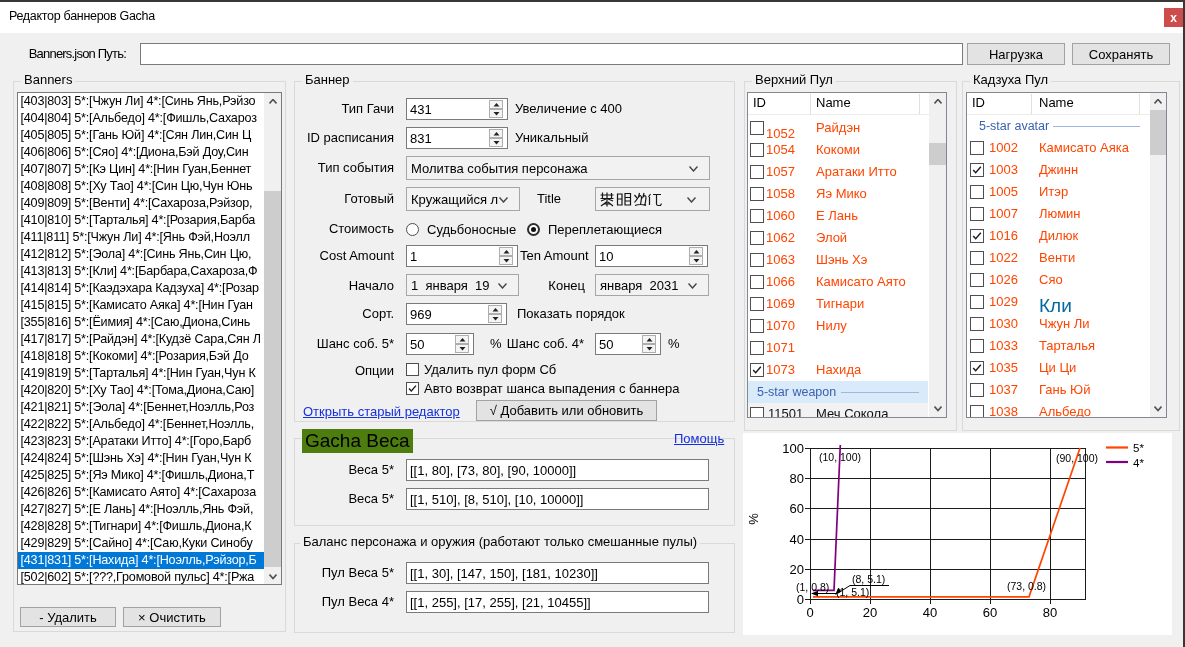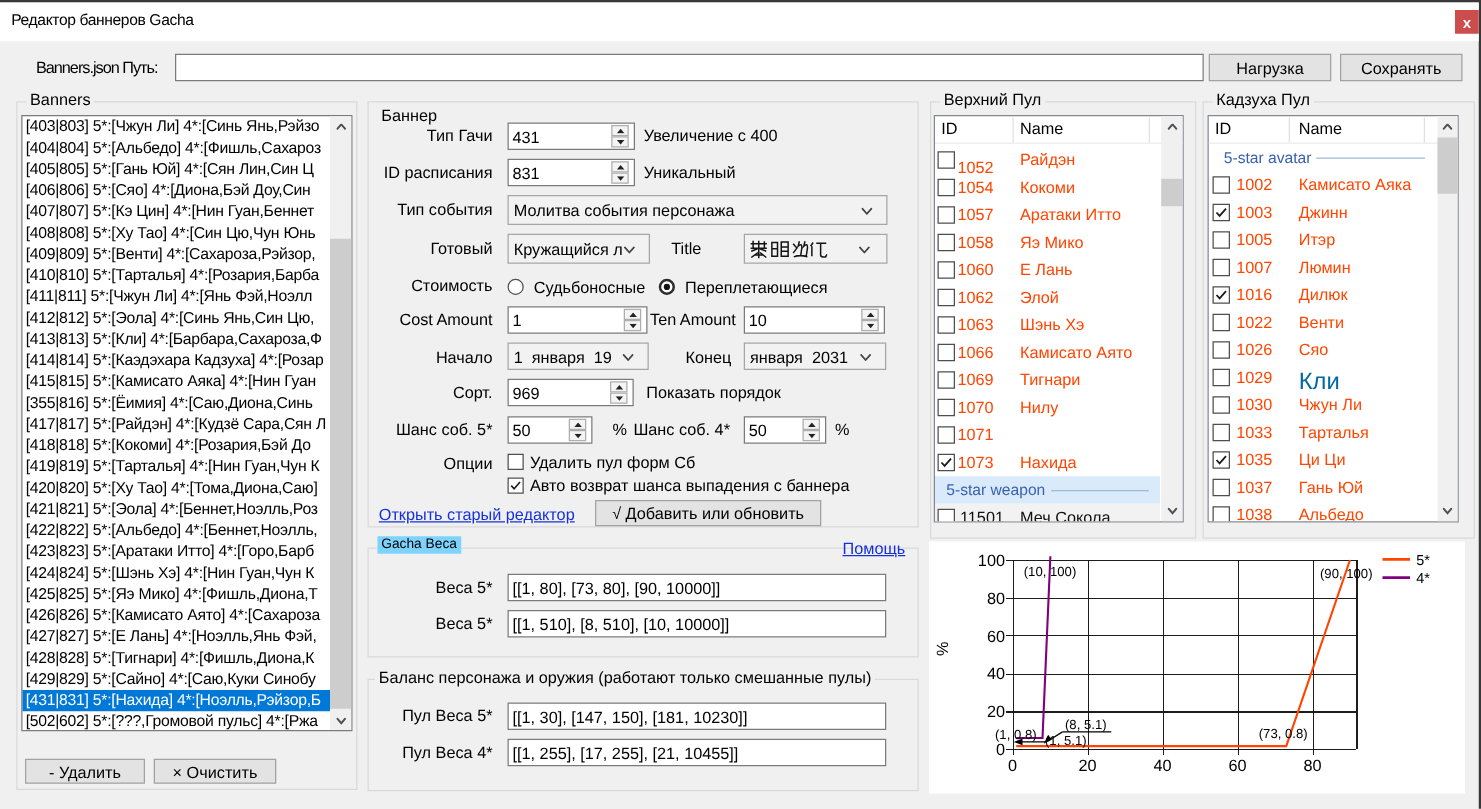--- a/index.html
+++ b/index.html
@@ -54,21 +54,21 @@
 <div class="abs" style="left:264px;top:191px;width:17px;height:376px;background:#cdcdcd"></div>
 <svg class="abs" style="left:268.5px;top:99px" width="8" height="6">
     <polyline points="0.5,4.5 4.0,0.5 7.5,4.5" fill="none" stroke="#505050" stroke-width="1.6"></polyline>
   </svg>
 <svg class="abs" style="left:268.5px;top:573.5px" width="8" height="6">
     <polyline points="0.5,0.5 4.0,4.5 7.5,0.5" fill="none" stroke="#505050" stroke-width="1.6"></polyline>
   </svg>
 <div class="btn" style="left:20px;top:607px;width:96px;height:20px;font-size:13px">- Удалить</div>
 <div class="btn" style="left:123px;top:607px;width:98px;height:20px;font-size:13px">× Очистить</div>
 <div class="abs" style="left:294px;top:81px;width:441px;height:341px;border:1px solid #d9d9d9;box-sizing:border-box"></div>
-<div class="lab" style="left:302px;top:85px;font-size:13px;background:#f0f0f0;padding:0 3px">Баннер</div>
+<div class="lab" style="left:302px;top:72px;font-size:13px;background:#f0f0f0;padding:0 3px">Баннер</div>
 <div class="lab" style="font-size:13px;color:#000;right:791px;top:101px;">Тип Гачи</div>
 <div class="tb" style="left:406px;top:98px;width:97px;height:20px;font-size:13px;padding-left:3px">431</div>
 <div class="abs" style="left:489px;top:100px;width:14px;height:9px;background:#f4f4f4;border:1px solid #aeaeae;box-sizing:border-box"></div>
 <div class="abs" style="left:489px;top:109px;width:14px;height:9px;background:#f4f4f4;border:1px solid #aeaeae;box-sizing:border-box"></div>
 <svg class="abs" style="left:493px;top:102.5px" width="7" height="4">
     <polygon points="3.5,0 6.5,3.5 0.5,3.5" fill="#222"></polygon>
   </svg>
 <svg class="abs" style="left:493px;top:111.5px" width="7" height="4">
     <polygon points="0.5,0 6.5,0 3.5,3.5" fill="#222"></polygon>
   </svg>
@@ -180,21 +180,21 @@
 <div class="abs" style="left:406px;top:363px;width:13px;height:13px;background:#fff;border:1px solid #4e4e4e;box-sizing:border-box"></div>
 <div class="lab" style="font-size:13px;color:#000;left:424px;top:362px;">Удалить пул форм Сб</div>
 <div class="abs" style="left:406px;top:382px;width:13px;height:13px;background:#fff;border:1px solid #4e4e4e;box-sizing:border-box"></div>
 <svg class="abs" style="left:407px;top:383px" width="11" height="11" viewBox="0 0 11 11">
     <polyline points="2,5.5 4.3,8 9,2.6" fill="none" stroke="#1b1b1b" stroke-width="1.3"></polyline>
   </svg>
 <div class="lab" style="font-size:13px;color:#000;left:424px;top:381px;">Авто возврат шанса выпадения с баннера</div>
 <div class="lab" style="left:303px;top:404px;font-size:13px;color:#1530dd;text-decoration:underline">Открыть старый редактор</div>
 <div class="btn" style="left:476px;top:400px;width:181px;height:21px;font-size:13px">√ Добавить или обновить</div>
 <div class="abs" style="left:294px;top:438px;width:441px;height:88px;border:1px solid #d9d9d9;box-sizing:border-box"></div>
-<div class="lab" style="left:302px;top:429px;font-size:11px;background:#7dd3fc;padding:0 3px">Gacha Веса</div>
+<div class="lab" style="left:302px;top:429px;font-size:19px;background:#4d7c0f;padding:0 3px">Gacha Веса</div>
 <div class="lab" style="left:674px;top:431px;font-size:13px;color:#1530dd;text-decoration:underline">Помощь</div>
 <div class="lab" style="font-size:13px;color:#000;right:791px;top:462px;">Веса 5*</div>
 <div class="tb" style="left:406px;top:459px;width:298px;height:20px;font-size:13px;padding-left:3px">[[1, 80], [73, 80], [90, 10000]]</div>
 <div class="lab" style="font-size:13px;color:#000;right:791px;top:491px;">Веса 5*</div>
 <div class="tb" style="left:406px;top:488px;width:298px;height:20px;font-size:13px;padding-left:3px">[[1, 510], [8, 510], [10, 10000]]</div>
 <div class="abs" style="left:294px;top:543px;width:441px;height:90px;border:1px solid #d9d9d9;box-sizing:border-box"></div>
 <div class="lab" style="left:300px;top:534px;font-size:13px;background:#f0f0f0;padding:0 3px">Баланс персонажа и оружия (работают только смешанные пулы)</div>
 <div class="lab" style="font-size:13px;color:#000;right:791px;top:565px;">Пул Веса 5*</div>
 <div class="tb" style="left:406px;top:562px;width:298px;height:20px;font-size:13px;padding-left:3px">[[1, 30], [147, 150], [181, 10230]]</div>
 <div class="lab" style="font-size:13px;color:#000;right:791px;top:594px;">Пул Веса 4*</div>

